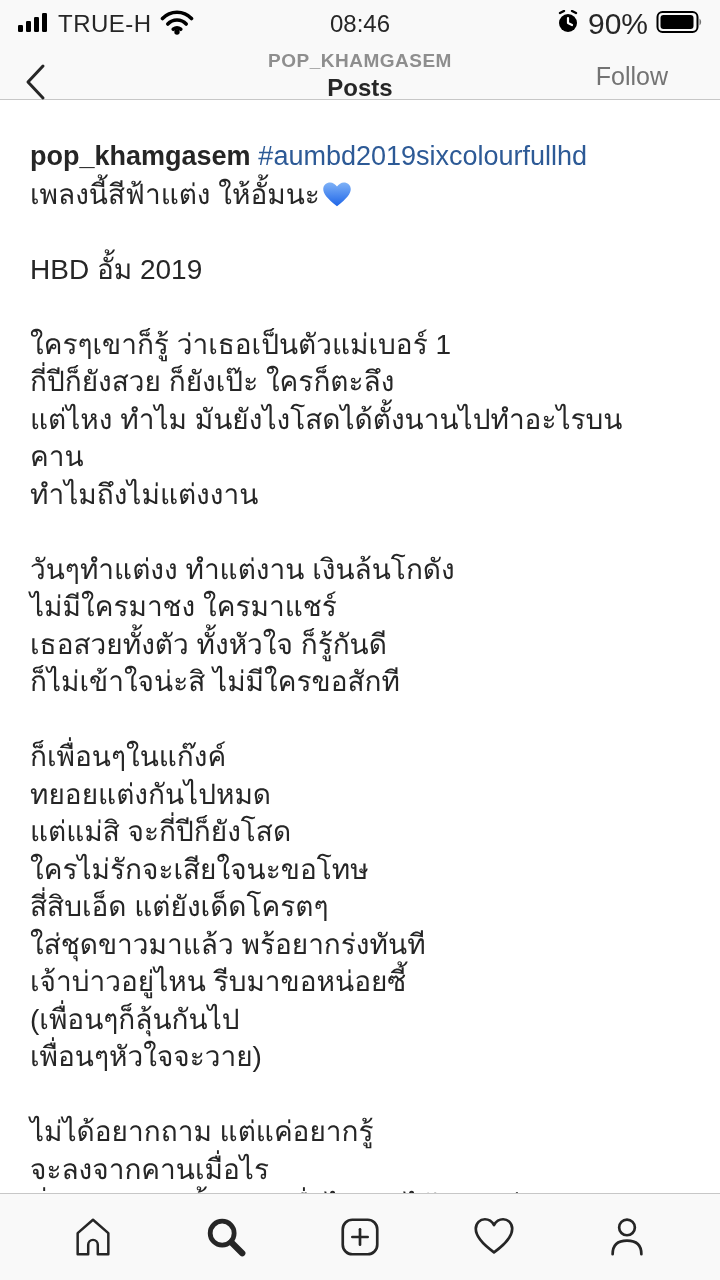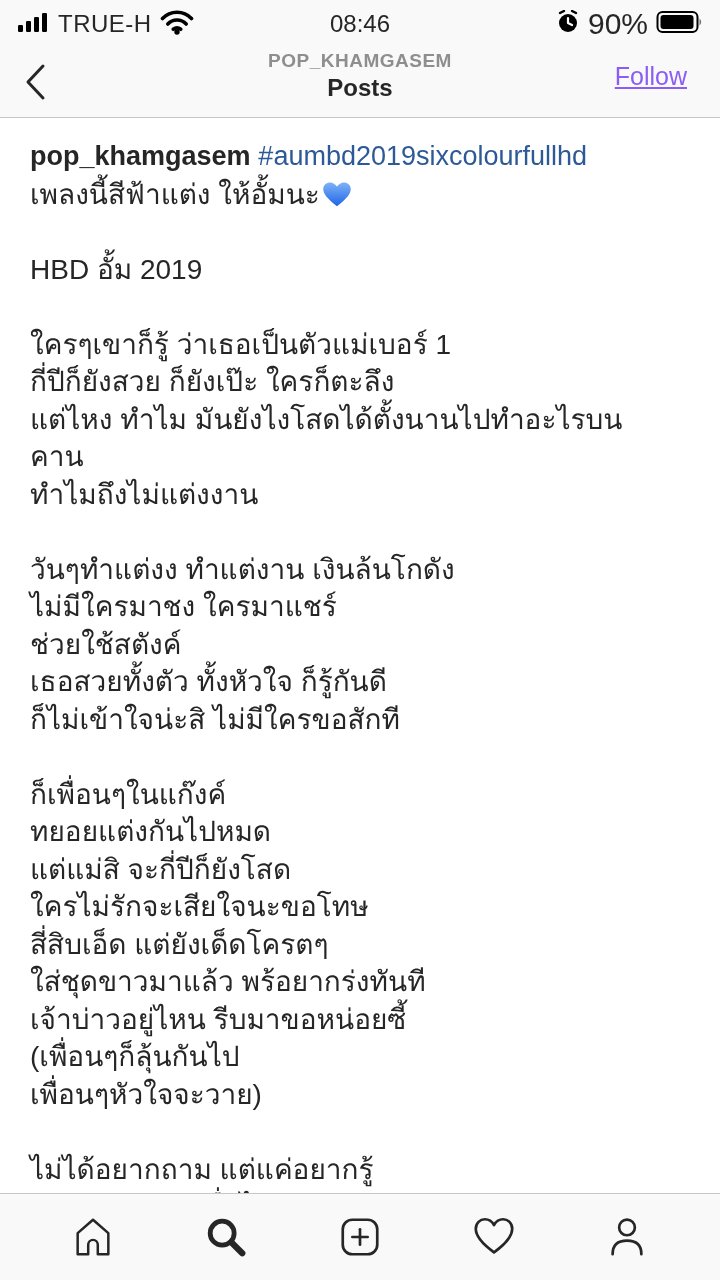--- a/index.html
+++ b/index.html
@@ -5,21 +5,21 @@
   html,body{margin:0;padding:0;}
   body{
     width:720px;height:1280px;position:relative;overflow:hidden;
     background:#ffffff;
     font-family:"Liberation Sans","DejaVu Sans",sans-serif;
     color:#262626;
     -webkit-font-smoothing:antialiased;
   }
   
   .top-chrome{
-    position:absolute;top:0;left:0;width:720px;height:118px;
+    position:absolute;top:0;left:0;width:720px;height:100px;
     background:#f9f9f9;border-bottom:1px solid #c7c7c7;box-sizing:border-box;
   }
   .status-bar{
     height:44px;display:flex;align-items:center;justify-content:space-between;
     padding:4px 16px 0 18px;box-sizing:border-box;
   }
   .sb-left,.sb-right{display:flex;align-items:center;gap:8px;}
   .sb-carrier{font-size:24px;font-weight:500;letter-spacing:.5px;}
   .sb-time{
     position:absolute;left:0;right:0;top:10px;text-align:center;
@@ -30,22 +30,22 @@
   .hdr-center{position:absolute;left:0;right:0;top:6px;text-align:center;}
   .hdr-account{
     font-size:19px;font-weight:700;color:#8e8e8e;letter-spacing:.5px;
   }
   .hdr-title{font-size:24px;font-weight:700;color:#262626;margin-top:2px;}
   .hdr-back{
     position:absolute;left:22px;top:14px;width:34px;height:48px;cursor:pointer;
     display:flex;align-items:center;
   }
   .hdr-follow{
-    position:absolute;right:33px;top:18px;
-    font-size:25px;color:#8b5cf6;text-decoration:underline;cursor:pointer;
+    position:absolute;right:52px;top:18px;
+    font-size:25px;color:#737373;cursor:pointer;
   }
   
   .caption{
     position:absolute;top:123px;left:0;width:676px;height:1070px;
     padding:14px 28px 0 30px;box-sizing:border-box;overflow:hidden;
     font-size:28px;line-height:37.5px;color:#262626;
   }
   .cap-first{white-space:nowrap;}
   .cap-user{font-weight:700;font-size:27px;}
   .cap-hashtag{color:#2d5a96;font-size:27px;}
@@ -138,21 +138,20 @@
       <div class="cap-line">&nbsp;</div>
       <div class="cap-line">HBD อั้ม 2019</div>
       <div class="cap-line">&nbsp;</div>
       <div class="cap-line">ใครๆเขาก็รู้ ว่าเธอเป็นตัวแม่เบอร์ 1</div>
       <div class="cap-line">กี่ปีก็ยังสวย ก็ยังเป๊ะ ใครก็ตะลึง</div>
       <div class="cap-line">แต่ไหง ทำไม มันยังไงโสดได้ตั้งนานไปทำอะไรบนคาน</div>
       <div class="cap-line">ทำไมถึงไม่แต่งงาน</div>
       <div class="cap-line">&nbsp;</div>
       <div class="cap-line">วันๆทำแต่งง ทำแต่งาน เงินล้นโกดัง</div>
       <div class="cap-line">ไม่มีใครมาชง ใครมาแชร์</div>
-      <div class="cap-line">ช่วยใช้สตังค์</div>
       <div class="cap-line">เธอสวยทั้งตัว ทั้งหัวใจ ก็รู้กันดี</div>
       <div class="cap-line">ก็ไม่เข้าใจน่ะสิ ไม่มีใครขอสักที</div>
       <div class="cap-line">&nbsp;</div>
       <div class="cap-line">ก็เพื่อนๆในแก๊งค์</div>
       <div class="cap-line">ทยอยแต่งกันไปหมด</div>
       <div class="cap-line">แต่แม่สิ จะกี่ปีก็ยังโสด</div>
       <div class="cap-line">ใครไม่รักจะเสียใจนะขอโทษ</div>
       <div class="cap-line">สี่สิบเอ็ด แต่ยังเด็ดโครตๆ</div>
       <div class="cap-line">ใส่ชุดขาวมาแล้ว พร้อยากร่งทันที</div>
       <div class="cap-line">เจ้าบ่าวอยู่ไหน รีบมาขอหน่อยซี้</div>

